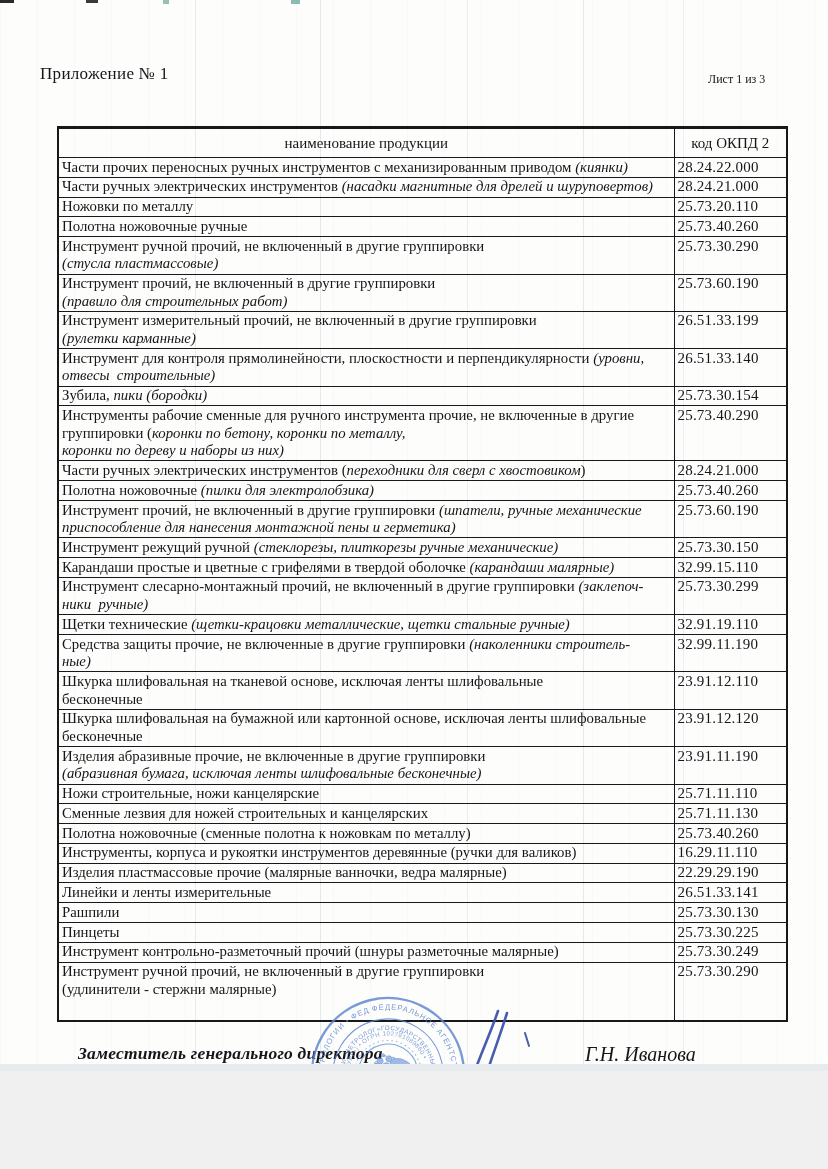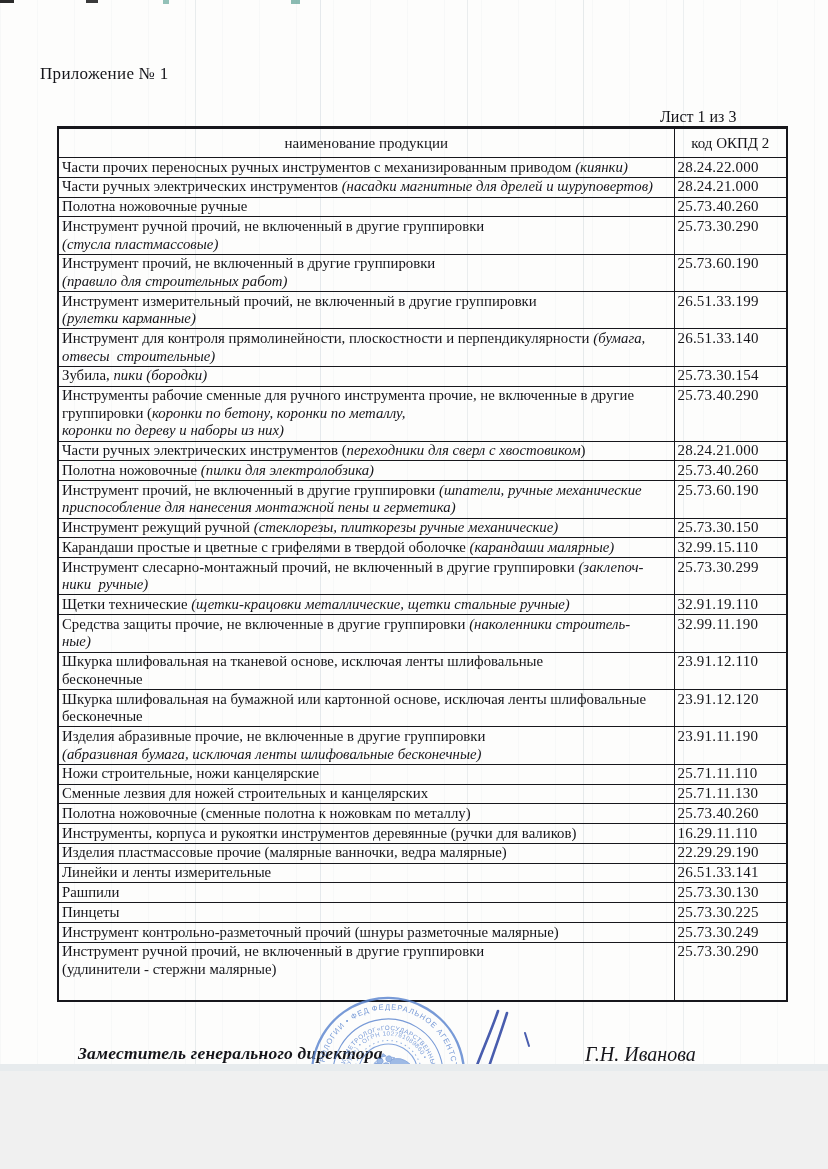--- a/index.html
+++ b/index.html
@@ -17,21 +17,21 @@
   
   #page .streaks{
     position:absolute;inset:0;pointer-events:none;
     background:repeating-linear-gradient(90deg, rgba(195,206,212,0.10) 0 1px, transparent 1px 37px);
   }
   .streak{position:absolute;top:0;bottom:0;width:1px;pointer-events:none;}
   .edge-mark{position:absolute;pointer-events:none;}
   #bottom-strip{position:absolute;left:0;right:0;bottom:0;height:7px;background:#e7ebed;pointer-events:none;}
 
   #appendix-label{position:absolute;left:40px;top:64px;font-size:17px;letter-spacing:.3px;}
-  #sheet-label{position:absolute;left:660px;top:72px;font-size:16px;margin-top:36px;}
+  #sheet-label{position:absolute;left:708px;top:72px;font-size:12px;}
 
   table#okpd{
     position:absolute;left:57px;top:126px;
     width:729px;border-collapse:collapse;table-layout:fixed;
     font-size:14.8px;
   }
   table#okpd td,table#okpd th{
     border:1px solid #17171c;
     vertical-align:top;
     padding:.6px 3px;
@@ -92,20 +92,26 @@
           <td class="okpd-code-cell">28.24.22.000</td>
         </tr>
         <tr>
           <td class="product-name-cell">
             <div class="line"><span>Части ручных электрических инструментов </span><span class="it">(насадки магнитные для дрелей и шуруповертов)</span></div>
           </td>
           <td class="okpd-code-cell">28.24.21.000</td>
         </tr>
         <tr>
           <td class="product-name-cell">
+            <div class="line"><span>Ножовки по металлу</span></div>
+          </td>
+          <td class="okpd-code-cell">25.73.20.110</td>
+        </tr>
+        <tr>
+          <td class="product-name-cell">
             <div class="line"><span>Полотна ножовочные ручные</span></div>
           </td>
           <td class="okpd-code-cell">25.73.40.260</td>
         </tr>
         <tr>
           <td class="product-name-cell">
             <div class="line"><span>Инструмент ручной прочий, не включенный в другие группировки</span></div>
             <div class="line"><span class="it">(стусла пластмассовые)</span></div>
           </td>
           <td class="okpd-code-cell">25.73.30.290</td>
@@ -119,21 +125,21 @@
         </tr>
         <tr>
           <td class="product-name-cell">
             <div class="line"><span>Инструмент измерительный прочий, не включенный в другие группировки</span></div>
             <div class="line"><span class="it">(рулетки карманные)</span></div>
           </td>
           <td class="okpd-code-cell">26.51.33.199</td>
         </tr>
         <tr>
           <td class="product-name-cell">
-            <div class="line"><span>Инструмент для контроля прямолинейности, плоскостности и перпендикулярности </span><span class="it">(бумага,</span></div>
+            <div class="line"><span>Инструмент для контроля прямолинейности, плоскостности и перпендикулярности </span><span class="it">(уровни,</span></div>
             <div class="line"><span class="it">отвесы&nbsp; строительные)</span></div>
           </td>
           <td class="okpd-code-cell">26.51.33.140</td>
         </tr>
         <tr>
           <td class="product-name-cell">
             <div class="line"><span>Зубила, </span><span class="it">пики (бородки)</span></div>
           </td>
           <td class="okpd-code-cell">25.73.30.154</td>
         </tr>

